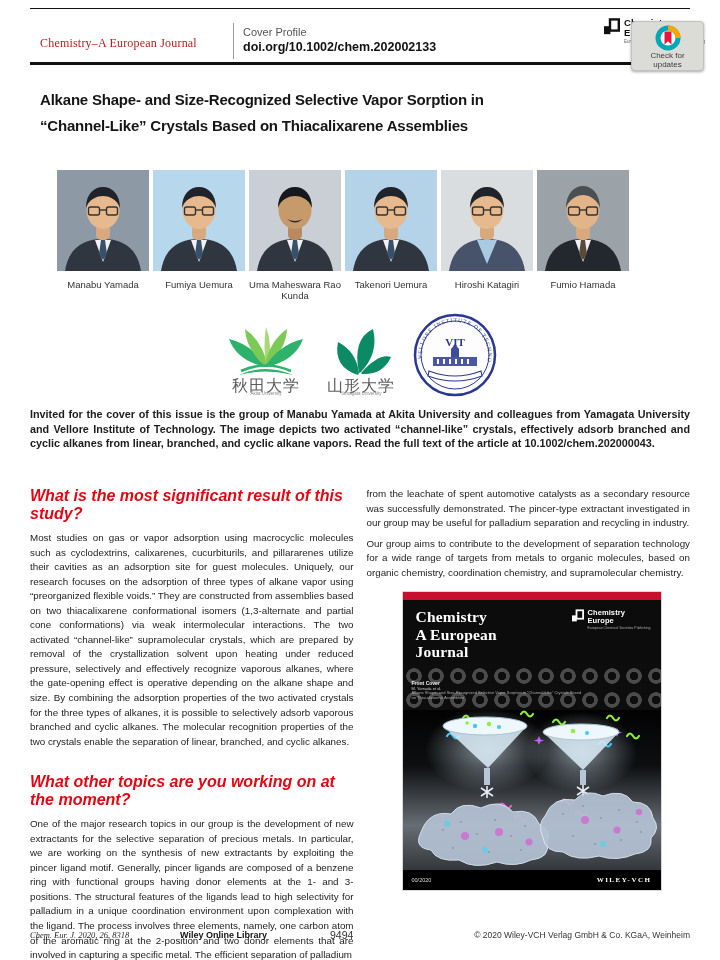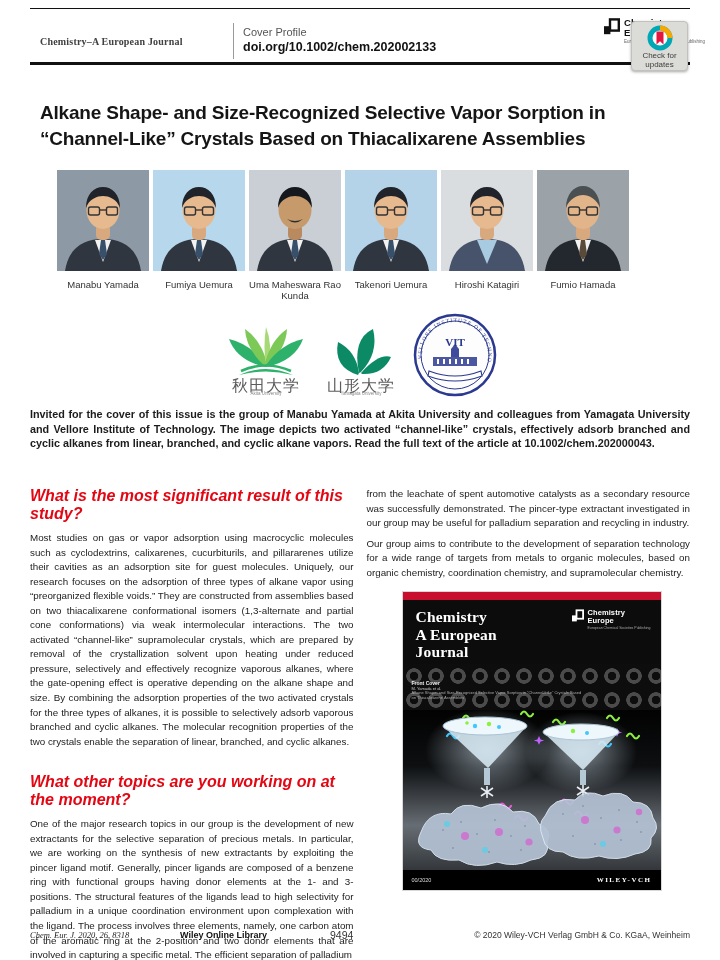--- a/index.html
+++ b/index.html
@@ -6,38 +6,38 @@
   html,body { background:#e9e9e9; }
   .page {
     position:relative; width:720px; height:960px; margin:0 auto;
     background:#ffffff; overflow:hidden;
     font-family:"Liberation Sans", sans-serif; color:#222;
   }
   
   .rule-thin  { position:absolute; left:30px; right:30px; top:8px; border-top:1.5px solid #111; }
   .rule-thick { position:absolute; left:30px; right:30px; top:62px; border-top:3px solid #111; }
   .journal-name { position:absolute; left:40px; top:36px; font-family:"Liberation Serif", serif;
-                  font-weight:bold; font-size:10px; color:#404040; letter-spacing:.2px; }
+                  font-weight:normal; font-size:12px; color:#b91c1c; letter-spacing:.2px; }
   .header-vdiv { position:absolute; left:233px; top:23px; height:36px; width:1px; background:#9a9a9a; }
   .kicker { position:absolute; left:243px; top:26px; font-size:11px; color:#555; }
   .doi    { position:absolute; left:243px; top:40px; font-size:12.5px; font-weight:bold; color:#111; }
   .ce-logo { position:absolute; left:604px; top:18px; display:flex; gap:4px; color:#111; }
   .ce-mark { width:16px; height:18px; flex:0 0 auto; }
   .ce-text b { display:block; font-size:9.5px; line-height:9.5px; letter-spacing:.1px; }
   .ce-sub { font-size:4.5px; color:#666; margin-top:2px; line-height:5px; }
   .check-badge {
-    position:absolute; left:631px; top:21px; width:57px; height:50px; z-index:5;
+    position:absolute; left:631px; top:21px; width:73px; height:50px; z-index:5;
     background:#dbdbd7; border:1px solid #c2c2bd; border-radius:4px;
     box-shadow:0 1px 3px rgba(0,0,0,.35);
     display:flex; flex-direction:column; align-items:center; padding-top:3px; cursor:pointer;
   }
   .check-badge .cb-text { font-size:8px; line-height:8.5px; color:#3c3c3c; text-align:center; margin-top:1px; }
   
-  .article-title { position:absolute; left:40px; top:100px; width:640px;
-    font-size:19px; line-height:26px; font-weight:bold; color:#151515; letter-spacing:-.2px; }
+  .article-title { position:absolute; left:40px; top:87px; width:640px;
+    font-size:15px; line-height:26px; font-weight:bold; color:#151515; letter-spacing:-.2px; }
   
   .authors { position:absolute; left:57px; top:170px; width:606px; display:flex; gap:4px; }
   .author { width:92px; display:flex; flex-direction:column; align-items:center; }
   .author svg { display:block; }
   .author-name { margin-top:8px; font-size:9.5px; line-height:11px; text-align:center; color:#333; }
   
   .logos-row { position:absolute; left:0; top:313px; width:720px; display:flex;
                justify-content:center; align-items:flex-end; gap:16px; }
   .uni-logo { display:flex; flex-direction:column; align-items:center; }
   .uni-jp { font-size:16px; color:#5c5c5c; letter-spacing:1px; line-height:11px; margin-top:1px; }

